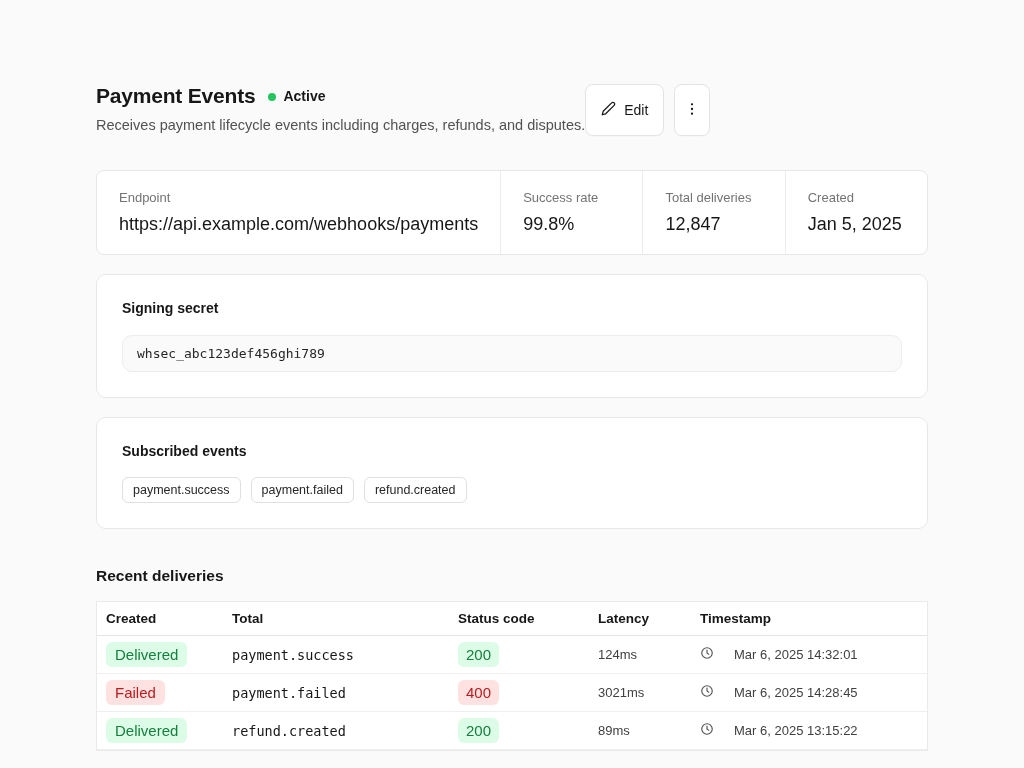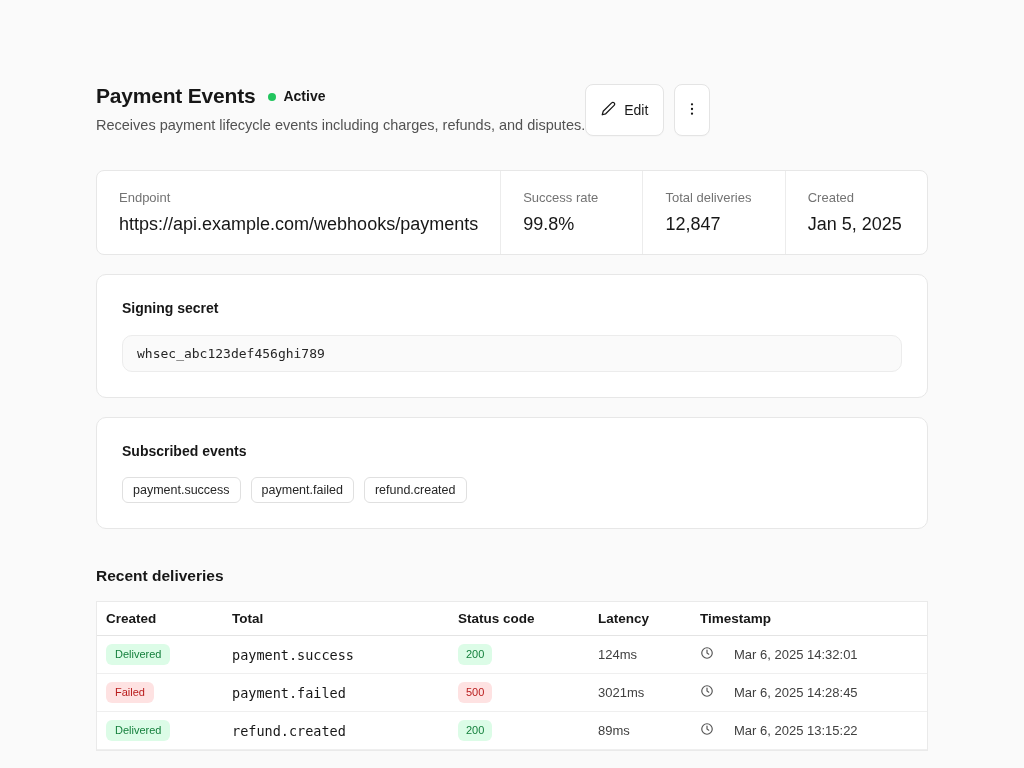--- a/index.html
+++ b/index.html
@@ -68,21 +68,21 @@
     padding: 0 0 0 9px;
     border-bottom: 1px solid #efefef;
     height: 38px;
   }
   .tr.head { height: 34px; border-bottom: 1px solid #e4e4e4; }
   .th { font-size: 13.5px; font-weight: 700; color: #171717; }
   .td { font-size: 13px; color: #404040; }
   .td.event { font-family: "DejaVu Sans Mono", monospace; font-size: 13.5px; color: #171717; }
   .badge {
     display: inline-block; border-radius: 6px; padding: 3px 9px;
-    font-size: 11px; font-weight: 500; line-height: 1.3;
+    font-size: 15px; font-weight: 500; line-height: 1.3;
   }
   .badge.green { background: #dcfce7; color: #15803d; }
   .badge.red { background: #fee2e2; color: #b91c1c; }
   .badge.code { padding: 3px 8px; }
   .ts { display: inline-flex; align-items: center; gap: 20px; }
   .ts svg { flex: 0 0 auto; }
 </style>
 </head>
 <body>
 
@@ -172,21 +172,21 @@
                 <circle cx="12" cy="12" r="9"></circle>
                 <path d="M12 7v5l3 2"></path>
               </svg></span>
             <span>Mar 6, 2025 14:32:01</span>
           </span></div>
     </div>
 
     <div class="tr">
       <div class="td"><span class="badge red">Failed</span></div>
       <div class="td event">payment.failed</div>
-      <div class="td"><span class="badge red code">500</span></div>
+      <div class="td"><span class="badge red code">400</span></div>
       <div class="td">3021ms</div>
       <div class="td"><span class="ts">
             <span><svg width="14" height="14" viewBox="0 0 24 24" fill="none" stroke="#555" stroke-width="2" stroke-linecap="round">
                 <circle cx="12" cy="12" r="9"></circle>
                 <path d="M12 7v5l3 2"></path>
               </svg></span>
             <span>Mar 6, 2025 14:28:45</span>
           </span></div>
     </div>
 

